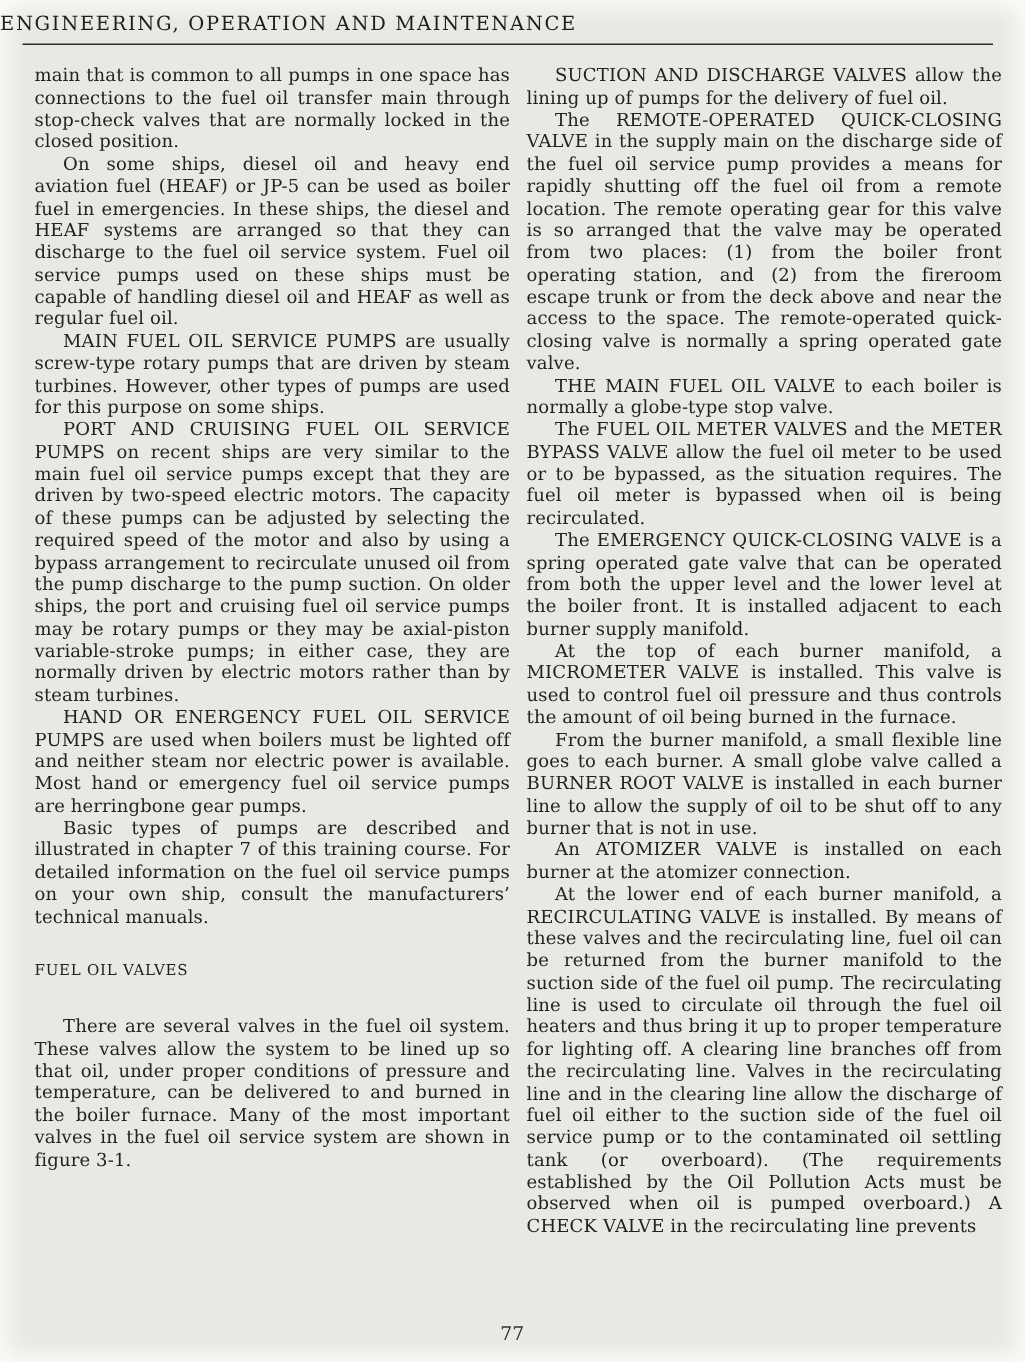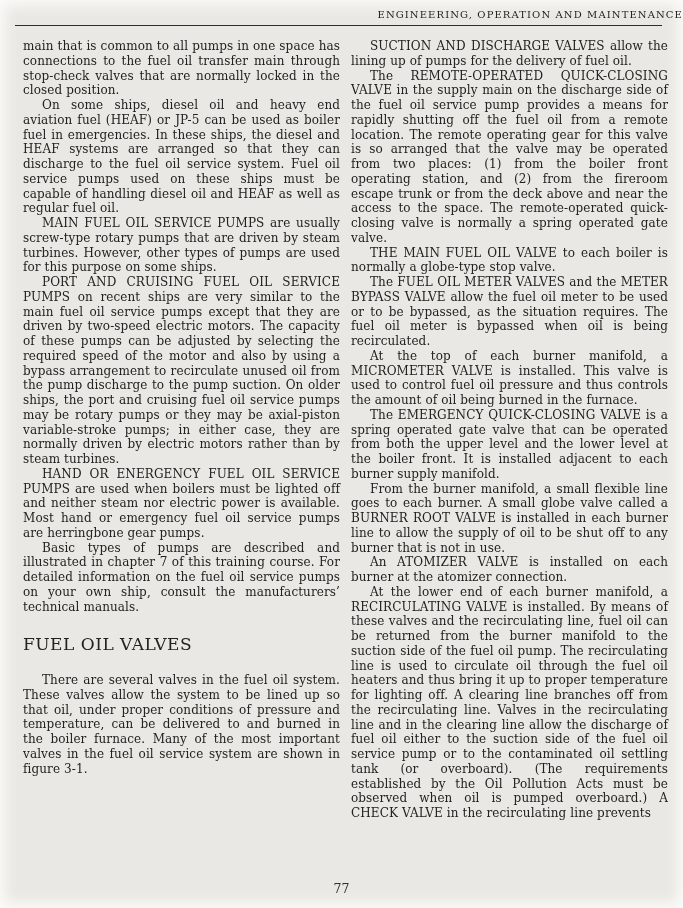--- a/index.html
+++ b/index.html
@@ -10,22 +10,22 @@
   .page {
     position: relative;
     width: 683px; height: 908px;
     background: #e9e8e4;
     box-shadow: inset 0 0 14px 5px rgba(253,253,251,0.9);
     overflow: hidden;
     font-family: "DejaVu Serif", serif;
   }
   .running-header {
     padding-top: 9px;
-    text-align: right;
-    font-size: 10px;
+    text-align: left;
+    font-size: 13px;
     letter-spacing: 1.1px;
     color: #1f1e1d;
     white-space: nowrap;
   }
   .header-rule {
     height: 0;
     border-top: 1.5px solid #2e2d2b;
     margin: 5px 21px 0 15px;
   }
   .columns {
@@ -41,21 +41,21 @@
     text-align: justify;
     color: #242220;
     letter-spacing: 0.1px;
   }
   .col p {
     margin: 0;
     text-indent: 19px;
   }
   .col p.no-indent { text-indent: 0; }
   .section-heading {
-    font-size: 17px;
+    font-size: 10px;
     font-weight: normal;
     letter-spacing: 0.5px;
     margin: 23px 0 21px 0;
     color: #242220;
   }
   .page-number {
     position: absolute;
     left: 0; right: 0; bottom: 12px;
     text-align: center;
     font-size: 12.5px;
@@ -83,22 +83,22 @@
       <p>Basic types of pumps are described and illustrated in chapter 7 of this training course. For detailed information on the fuel oil service pumps on your own ship, consult the manufacturers’ technical manuals.</p>
       <h2 class="section-heading">FUEL OIL VALVES</h2>
       <p>There are several valves in the fuel oil system. These valves allow the system to be lined up so that oil, under proper conditions of pressure and temperature, can be delivered to and burned in the boiler furnace. Many of the most important valves in the fuel oil service system are shown in figure 3-1.</p>
     </section>
 
     <section class="col">
       <p>SUCTION AND DISCHARGE VALVES allow the lining up of pumps for the delivery of fuel oil.</p>
       <p>The REMOTE-OPERATED QUICK-CLOSING VALVE in the supply main on the discharge side of the fuel oil service pump provides a means for rapidly shutting off the fuel oil from a remote location. The remote operating gear for this valve is so arranged that the valve may be operated from two places: (1) from the boiler front operating station, and (2) from the fireroom escape trunk or from the deck above and near the access to the space. The remote-operated quick-closing valve is normally a spring operated gate valve.</p>
       <p>THE MAIN FUEL OIL VALVE to each boiler is normally a globe-type stop valve.</p>
       <p>The FUEL OIL METER VALVES and the METER BYPASS VALVE allow the fuel oil meter to be used or to be bypassed, as the situation requires. The fuel oil meter is bypassed when oil is being recirculated.</p>
+      <p>The EMERGENCY QUICK-CLOSING VALVE is a spring operated gate valve that can be operated from both the upper level and the lower level at the boiler front. It is installed adjacent to each burner supply manifold.</p>
       <p>At the top of each burner manifold, a MICROMETER VALVE is installed. This valve is used to control fuel oil pressure and thus controls the amount of oil being burned in the furnace.</p>
-      <p>The EMERGENCY QUICK-CLOSING VALVE is a spring operated gate valve that can be operated from both the upper level and the lower level at the boiler front. It is installed adjacent to each burner supply manifold.</p>
       <p>From the burner manifold, a small flexible line goes to each burner. A small globe valve called a BURNER ROOT VALVE is installed in each burner line to allow the supply of oil to be shut off to any burner that is not in use.</p>
       <p>An ATOMIZER VALVE is installed on each burner at the atomizer connection.</p>
       <p>At the lower end of each burner manifold, a RECIRCULATING VALVE is installed. By means of these valves and the recirculating line, fuel oil can be returned from the burner manifold to the suction side of the fuel oil pump. The recirculating line is used to circulate oil through the fuel oil heaters and thus bring it up to proper temperature for lighting off. A clearing line branches off from the recirculating line. Valves in the recirculating line and in the clearing line allow the discharge of fuel oil either to the suction side of the fuel oil service pump or to the contaminated oil settling tank (or overboard). (The requirements established by the Oil Pollution Acts must be observed when oil is pumped overboard.) A CHECK VALVE in the recirculating line prevents</p>
     </section>
 
   </main>
 
   <footer>
     <div class="page-number">77</div>
   </footer>

